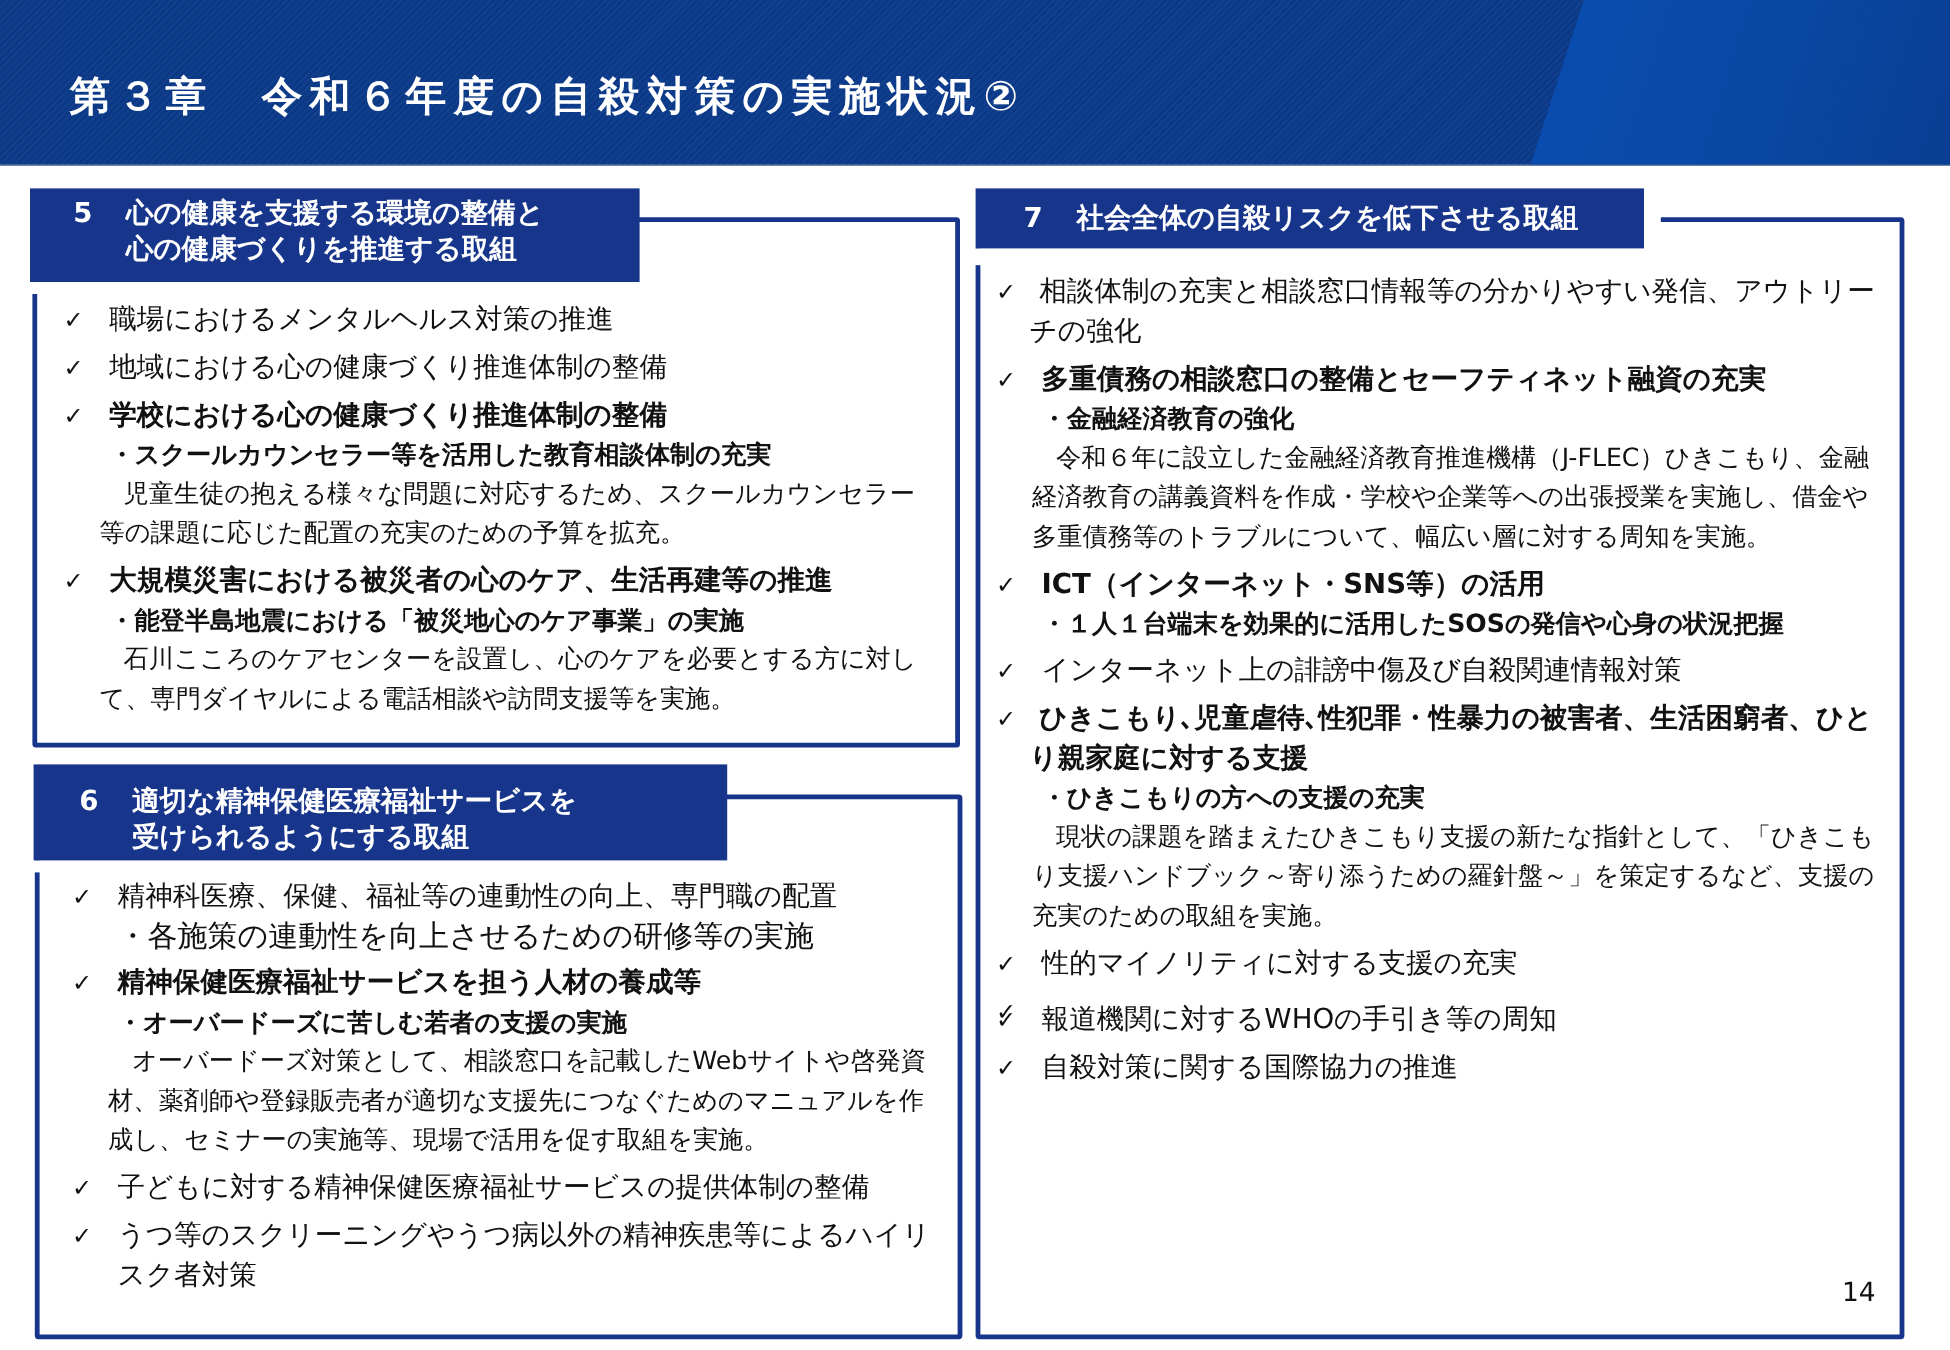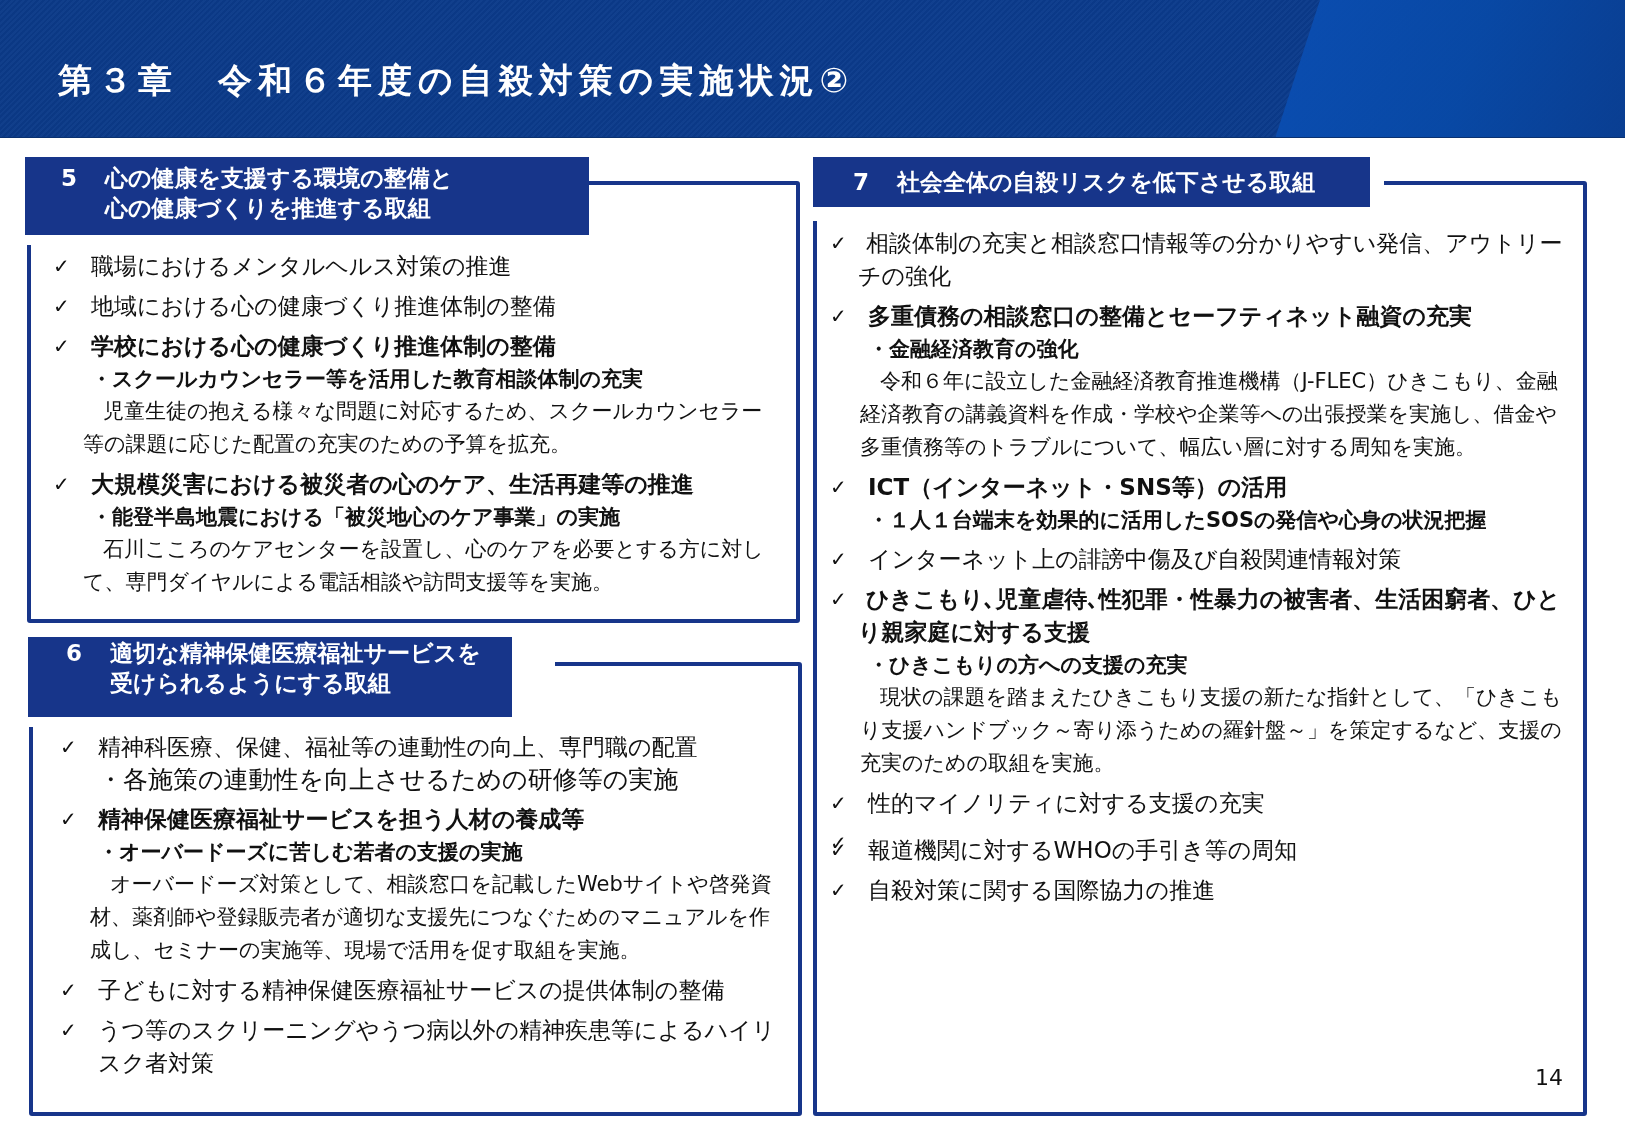--- a/index.html
+++ b/index.html
@@ -56,21 +56,21 @@
 <body>
 
 <div class="header">
   <div class="header-band"></div>
   <div class="header-title">第３章　令和６年度の自殺対策の実施状況②</div>
 </div>
 
 <div class="box" style="left:27px; top:181px; width:765px; height:434px;"></div>
 <div class="box-top-cover" style="left:20px; top:175px; width:510px; height:60px;"></div>
 <div class="box-top-cover" style="left:20px; top:235px; width:12px; height:10px;"></div>
-<div class="tab" style="left:25px; top:157px; width:564px; height:78px; padding:6px 0 0 36px;">
+<div class="tab" style="left:25px; top:157px; width:508px; height:78px; padding:6px 0 0 36px;">
   <span class="tab-line"><span class="num">5</span><span>心の健康を支援する環境の整備と</span></span>
   <span class="tab-line" style="padding-left:44px;">心の健康づくりを推進する取組</span>
 </div>
 
 <div class="content" style="left:53px; top:250px; width:730px;">
   <div class="item">
     <span class="check">✓</span>
     <span>職場におけるメンタルヘルス対策の推進</span>
   </div>
   <div class="gap"></div>
@@ -90,21 +90,21 @@
     <span class="check">✓</span>
     <span>大規模災害における被災者の心のケア、生活再建等の推進</span>
   </div>
   <div class="sub">・能登半島地震における「被災地心のケア事業」の実施</div>
   <div class="para">石川こころのケアセンターを設置し、心のケアを必要とする方に対して、専門ダイヤルによる電話相談や訪問支援等を実施。</div>
 </div>
 
 <div class="box" style="left:29px; top:662px; width:765px; height:446px;"></div>
 <div class="box-top-cover" style="left:20px; top:656px; width:535px; height:61px;"></div>
 <div class="box-top-cover" style="left:20px; top:717px; width:14px; height:10px;"></div>
-<div class="tab" style="left:28px; top:637px; width:484px; height:80px; padding:1px 0 0 38px;">
+<div class="tab" style="left:28px; top:637px; width:578px; height:80px; padding:16px 0 0 38px;">
   <span class="tab-line"><span class="num">6</span><span>適切な精神保健医療福祉サービスを</span></span>
   <span class="tab-line" style="padding-left:44px;">受けられるようにする取組</span>
 </div>
 
 <div class="content" style="left:60px; top:731px; width:728px;">
   <div class="item">
     <span class="check">✓</span>
     <span>精神科医療、保健、福祉等の連動性の向上、専門職の配置</span>
   </div>
   <div class="subn">・各施策の連動性を向上させるための研修等の実施</div>

